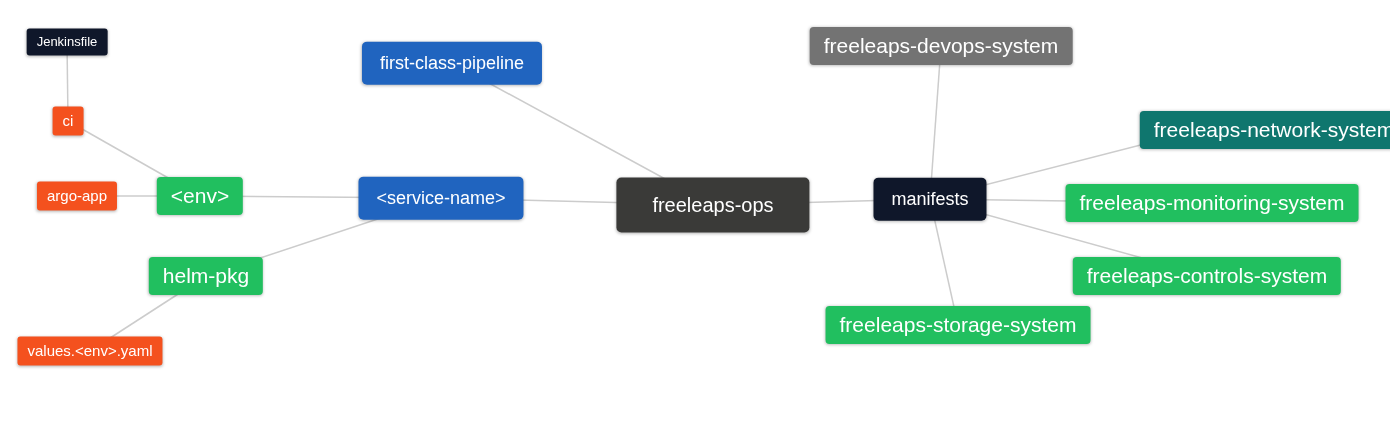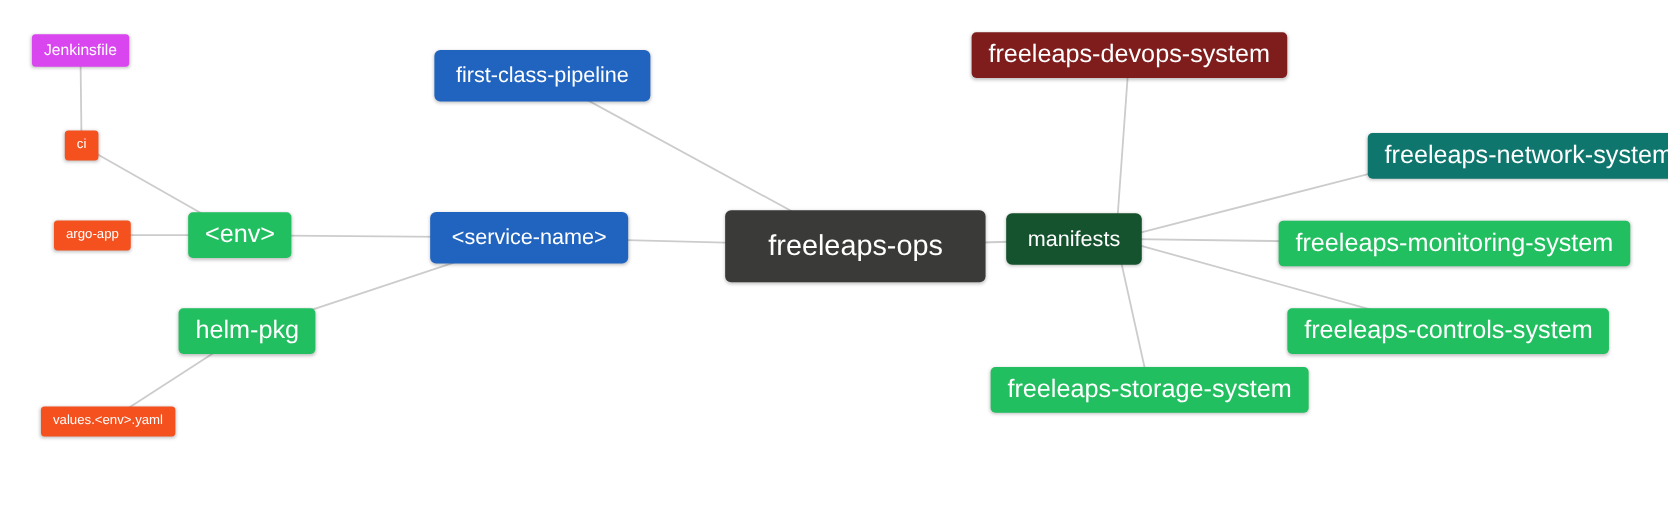--- a/index.html
+++ b/index.html
@@ -30,24 +30,24 @@
     transform: translate(-50%, -50%);
     z-index: 2;
     color: #ffffff;
     white-space: nowrap;
     text-align: center;
     border-radius: 4px;
     box-shadow: 0 1px 3px rgba(0,0,0,0.25);
     line-height: 1.15;
     cursor: default;
   }
-  .lvl-root   { font-size: 24px; padding: 16px 36px; border-radius: 5px; }
+  .lvl-root   { font-size: 20px; padding: 16px 36px; border-radius: 5px; }
   .lvl-blue   { font-size: 18px; padding: 11px 18px; border-radius: 5px; }
   .lvl-green  { font-size: 21px; padding: 7px 14px;  border-radius: 4px; }
-  .lvl-red    { font-size: 11px; padding: 6px 10px;  border-radius: 3px; }
+  .lvl-red    { font-size: 15px; padding: 6px 10px;  border-radius: 3px; }
   .lvl-orange { font-size: 13px; padding: 6px 10px;  border-radius: 3px; }
 </style>
 </head>
 <body>
 
 <div class="mindmap">
 
   <svg class="edges" width="1390" height="421">
     <line x1="713" y1="205" x2="452" y2="63"></line>
     <line x1="713" y1="205" x2="441" y2="198"></line>
@@ -62,29 +62,29 @@
     <line x1="930" y1="199" x2="1199" y2="130"></line>
     <line x1="930" y1="199" x2="1212" y2="203"></line>
     <line x1="930" y1="199" x2="1207" y2="276"></line>
     <line x1="930" y1="199" x2="958" y2="325"></line>
   </svg>
 
   <div class="node lvl-root" style="left: 713px; top: 205px; background-color: rgb(58, 58, 56);">freeleaps-ops</div>
 
   <div class="node lvl-blue" style="left: 452px; top: 63px; background-color: rgb(32, 100, 191);">first-class-pipeline</div>
   <div class="node lvl-blue" style="left: 441px; top: 198px; background-color: rgb(32, 100, 191);">&lt;service-name&gt;</div>
-  <div class="node lvl-blue" style="left: 895px; top: 199px; background-color: #14532d;">manifests</div>
+  <div class="node lvl-blue" style="left: 930px; top: 199px; background-color: #0f172a;">manifests</div>
 
   <div class="node lvl-green" style="left: 200px; top: 196px; background-color: rgb(33, 191, 95);">&lt;env&gt;</div>
   <div class="node lvl-green" style="left: 206px; top: 276px; background-color: rgb(33, 191, 95); text-align: right;">helm-pkg</div>
 
   <div class="node lvl-red" style="left: 68px; top: 121px; background-color: rgb(244, 81, 30);">ci</div>
-  <div class="node lvl-orange" style="left: 67px; top: 42px; background-color: #d946ef;">Jenkinsfile</div>
+  <div class="node lvl-orange" style="left: 67px; top: 42px; background-color: #0f172a;">Jenkinsfile</div>
   <div class="node lvl-red" style="left: 77px; top: 196px; background-color: rgb(244, 81, 30);">argo-app</div>
   <div class="node lvl-red" style="left: 90px; top: 351px; background-color: rgb(244, 81, 30);">values.&lt;env&gt;.yaml</div>
 
-  <div class="node lvl-green" style="left: 941px; top: 46px; background-color: #7f1d1d;">freeleaps-devops-system</div>
+  <div class="node lvl-green" style="left: 941px; top: 46px; background-color: #737373;">freeleaps-devops-system</div>
   <div class="node lvl-green" style="left: 1235px; top: 130px; background-color: #0f766e; margin-left: 39px;">freeleaps-network-system</div>
   <div class="node lvl-green" style="left: 1212px; top: 203px; background-color: rgb(33, 191, 95); text-align: right;">freeleaps-monitoring-system</div>
   <div class="node lvl-green" style="left: 1207px; top: 276px; background-color: rgb(33, 191, 95);">freeleaps-controls-system</div>
   <div class="node lvl-green" style="left: 958px; top: 325px; background-color: rgb(33, 191, 95);">freeleaps-storage-system</div>
 
 </div>
 
 </body></html>

